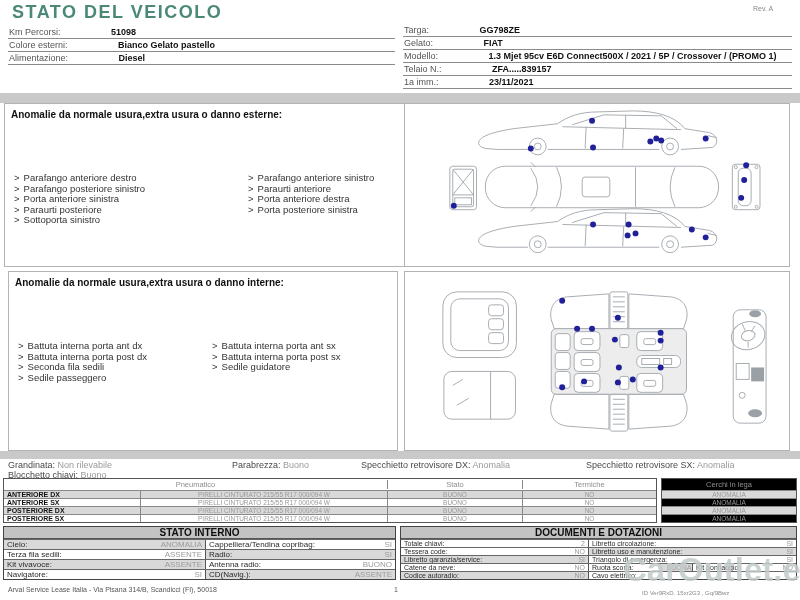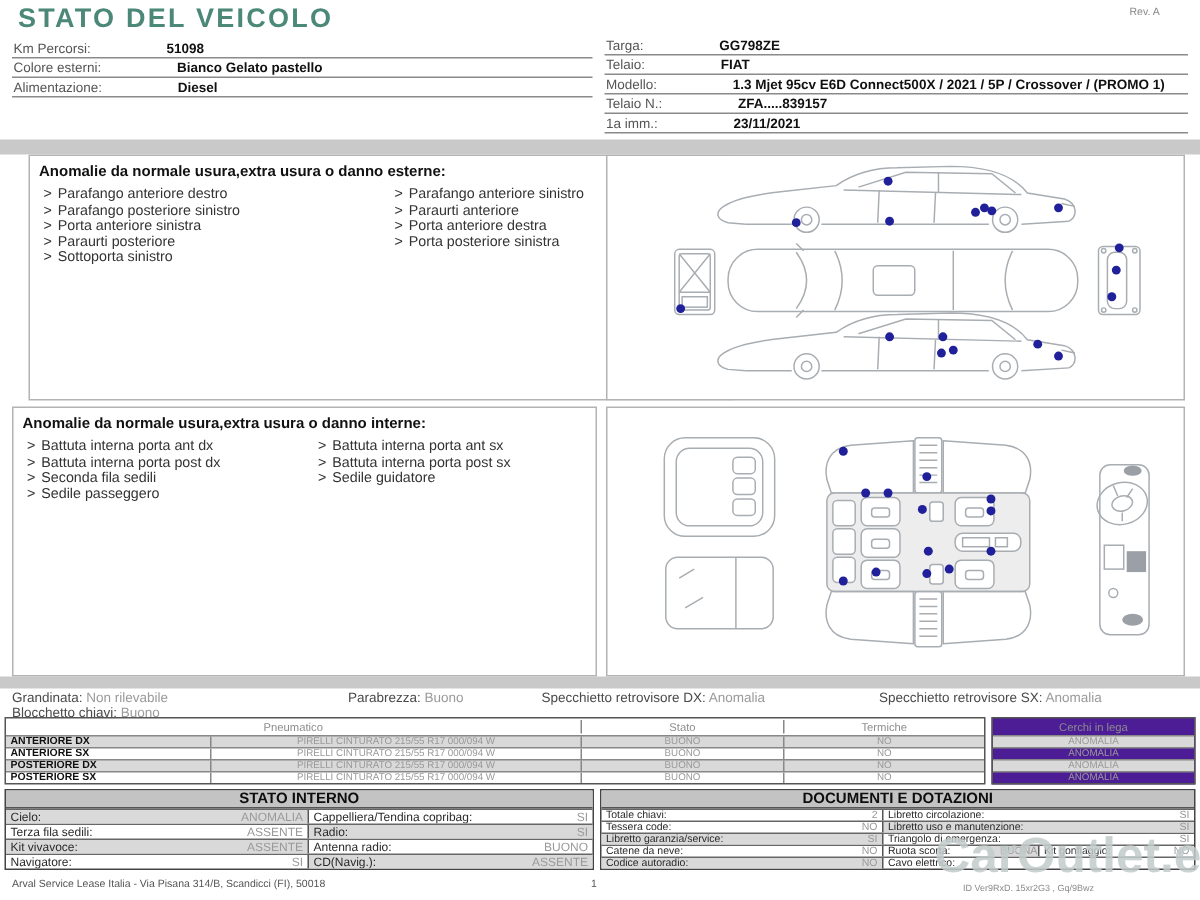--- a/index.html
+++ b/index.html
@@ -18,38 +18,38 @@
   .rev{position:absolute;left:753px;top:5px;font-size:7px;color:#888;}
   #veh-left{position:absolute;left:8px;top:26px;width:387px;}
   #veh-right{position:absolute;left:403px;top:24px;width:389px;}
   .frow{border-bottom:1px solid #8a8a8a;font-size:9px;color:#555;
         padding:1px 0 1px 1px;line-height:10px;min-height:12px;}
   .frow b{color:#101010;padding-left:48px;}
   .graybar{position:absolute;left:0;width:800px;background:var(--bar);}
   #bar1{top:93px;height:10px;}
   #bar2{top:451px;height:8px;}
   .box{position:absolute;border:1px solid #b3b3b3;background:#fff;}
-  #ext-box{left:19px;top:103px;width:470px;height:164px;}
+  #ext-box{left:4px;top:103px;width:470px;height:164px;}
   #int-box{left:8px;top:271px;width:390px;height:180px;}
   #ext-diag{left:404px;top:103px;width:386px;height:164px;}
   #int-diag{left:404px;top:271px;width:386px;height:180px;}
   .box h3{font-size:10px;margin:5px 0 5px 6px;color:#111;}
   .cols{display:flex;font-size:9.5px;color:#333;}
-  .cols ul{list-style:none;width:50%;padding-left:9px;}
+  .cols ul{list-style:none;width:50%;padding-left:9px;margin-top:48px;}
   .cols li{line-height:10.5px;white-space:nowrap;}
   .cols .m{margin-right:4px;}
   .box svg{display:block;width:100%;height:100%;}
   
   .sum-item{position:absolute;font-size:9px;color:#9a9a9a;white-space:nowrap;}
   .sum-item .slabel{color:#4a4a4a;}
   
   #tire-main{position:absolute;left:3px;top:478px;width:654px;border:1px solid #555;
              font-size:6.5px;color:#999;background:#fff;}
   #cerchi{position:absolute;left:661px;top:478px;width:136px;border:1px solid #555;
-          font-size:6.5px;color:#999;text-align:center;background:#4c1d95;}
+          font-size:6.5px;color:#999;text-align:center;background:#000000;}
   .t-row{display:flex;height:8px;border-top:1px solid #888;align-items:center;}
   .t-row.t-head{height:11px;border-top:none;}
   .t-cell{display:flex;align-items:center;justify-content:center;
           border-right:1px solid #888;overflow:hidden;white-space:nowrap;}
   .tc1{width:137px;justify-content:flex-start;padding-left:3px;
        font-weight:bold;color:#111;font-size:7px;}
   .tc2{width:247px;}
   .tc3{width:135px;}
   .tc4{width:133px;border-right:none;}
   .tc12{width:384px;}
@@ -92,21 +92,21 @@
   <div class="title">STATO DEL VEICOLO</div>
   <div class="rev">Rev. A</div>
 
   <div id="veh-left">
       <div class="frow"><span class="flabel">Km Percorsi: </span><b class="fvalue">51098</b></div>
       <div class="frow"><span class="flabel">Colore esterni: </span><b class="fvalue">Bianco Gelato pastello</b></div>
       <div class="frow"><span class="flabel">Alimentazione: </span><b class="fvalue">Diesel</b></div>
     </div>
   <div id="veh-right">
       <div class="frow"><span class="flabel">Targa: </span><b class="fvalue">GG798ZE</b></div>
-      <div class="frow"><span class="flabel">Telaio: </span><b class="fvalue">FIAT</b></div>
+      <div class="frow"><span class="flabel">Gelato: </span><b class="fvalue">FIAT</b></div>
       <div class="frow"><span class="flabel">Modello: </span><b class="fvalue">1.3 Mjet 95cv E6D Connect500X / 2021 / 5P / Crossover / (PROMO 1)</b></div>
       <div class="frow"><span class="flabel">Telaio N.: </span><b class="fvalue">ZFA.....839157</b></div>
       <div class="frow"><span class="flabel">1a imm.: </span><b class="fvalue">23/11/2021</b></div>
     </div>
 
   <div id="bar1" class="graybar"></div>
 
   <div id="ext-box" class="box">
     <h3>Anomalie da normale usura,extra usura o danno esterne:</h3>
     <div class="cols" id="ext-list">

